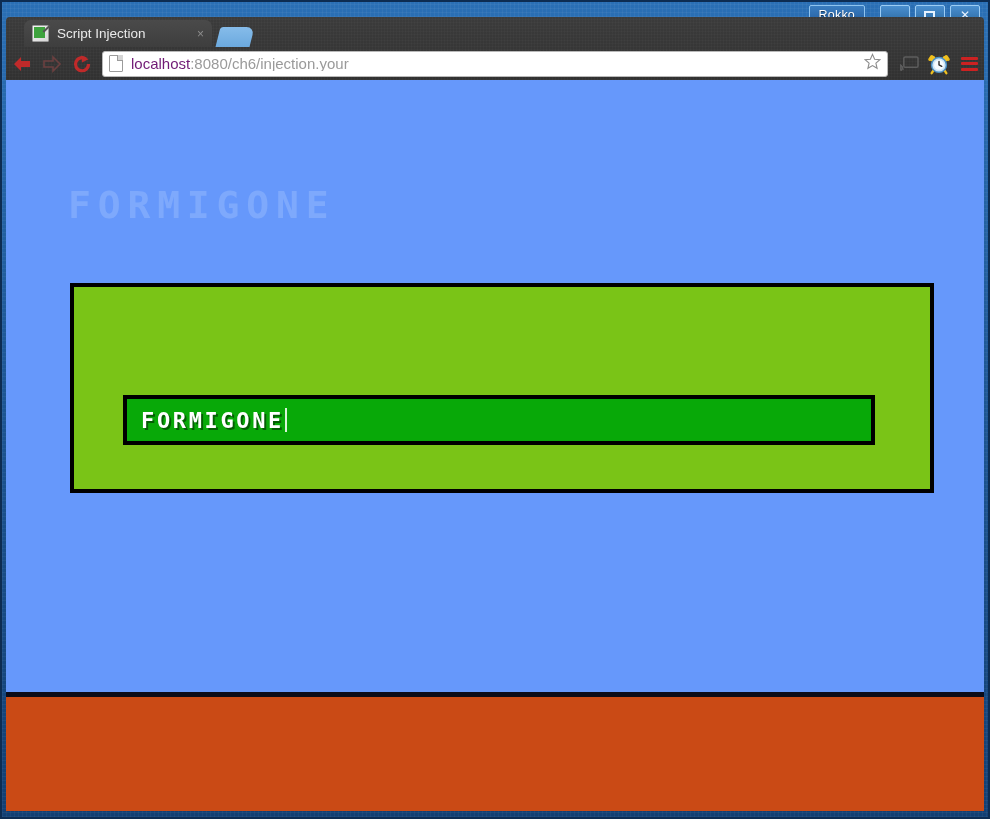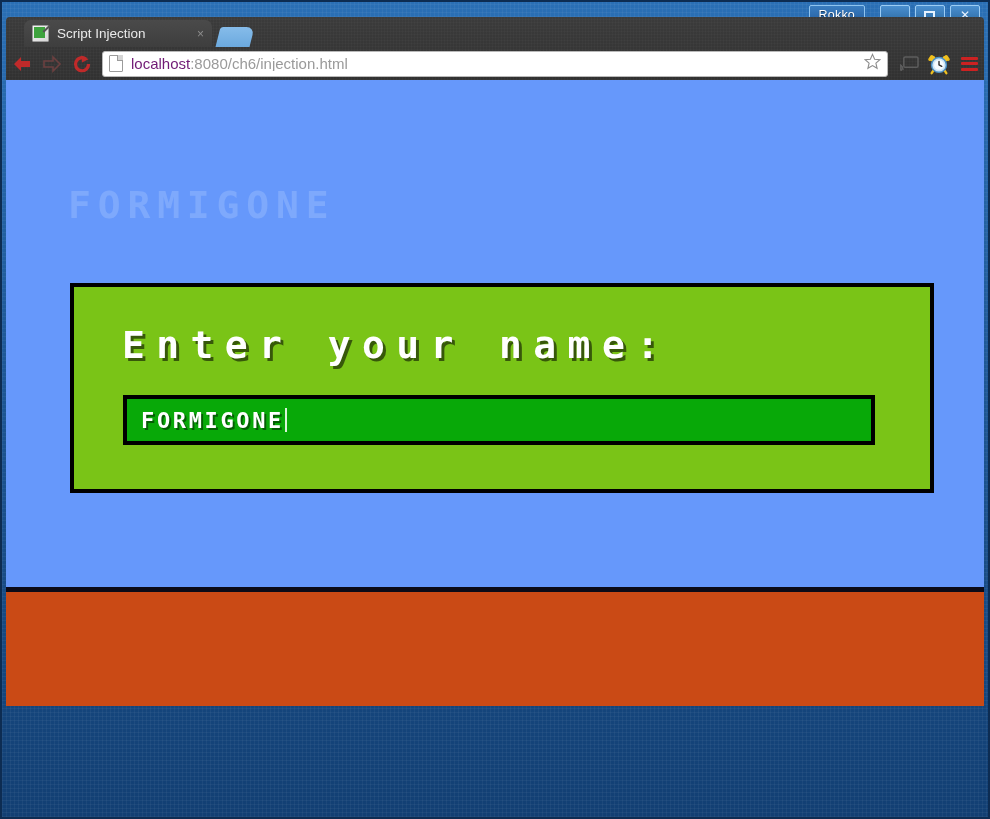--- a/index.html
+++ b/index.html
@@ -264,21 +264,21 @@
     background: #cc2222;
     border-radius: 1px;
   }
 
   
   .viewport {
     position: absolute;
     left: 4px;
     top: 78px;
     width: 978px;
-    height: 626px;
+    height: 731px;
     background: #6698fb;
     overflow: hidden;
   }
 
   
   .pixelfont {
     font-family: "DejaVu Sans Mono", "Liberation Mono", monospace;
     font-weight: bold;
     letter-spacing: 0.14em;
     -webkit-font-smoothing: none;
@@ -405,21 +405,21 @@
       </div>
       <div class="navbtn">
         <svg width="20" height="20" viewBox="0 0 20 20">
           <path d="M16.5 10 A6.5 6.5 0 1 1 14 5.1" fill="none" stroke="#c02a2a" stroke-width="3.2"></path>
           <path d="M9.5 1.5 L16.5 5.2 L10 8.6 Z" fill="#c02a2a"></path>
         </svg>
       </div>
 
       <div class="urlbar">
         <span class="page-icon"></span>
-        <span class="url-text"><span class="url-host">localhost</span><span>:8080/ch6/injection.html</span></span>
+        <span class="url-text"><span class="url-host">localhost</span><span>:8080/ch6/injection.your</span></span>
         <span class="star">
           <svg width="17" height="17" viewBox="0 0 20 20">
             <path d="M10 1.6 L12.5 7.3 L18.6 7.9 L14 12 L15.4 18 L10 14.8 L4.6 18 L6 12 L1.4 7.9 L7.5 7.3 Z" fill="none" stroke="#8d8d8d" stroke-width="1.3"></path>
           </svg>
         </span>
       </div>
 
       <div class="tb-icon">
         <svg width="19" height="17" viewBox="0 0 20 18">
           <rect x="4" y="2" width="15" height="11" rx="1.4" fill="none" stroke="#5d5d5d" stroke-width="1.6"></rect>
@@ -453,21 +453,20 @@
     </div>
   </div>
 
   <div class="viewport">
 
     <div class="bg-hud pixelfont">
       <span class="hud-name">FORMIGONE</span>
     </div>
 
     <div class="panel">
-      <div class="panel-label pixelfont">Enter your name:</div>
       <div class="name-field">
         <span class="name-value pixelfont" placeholder="">FORMIGONE</span>
           <span class="caret"></span>
       </div>
     </div>
 
     <div class="ground"></div>
 
   </div>
 

